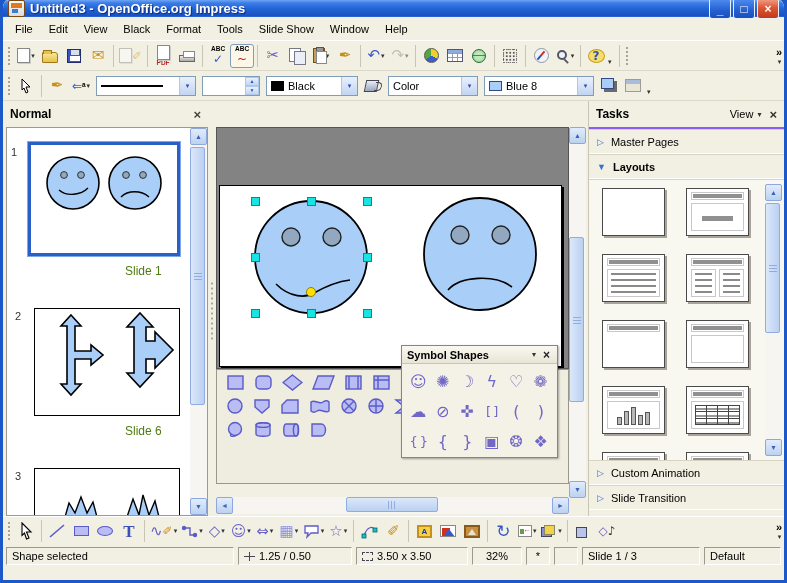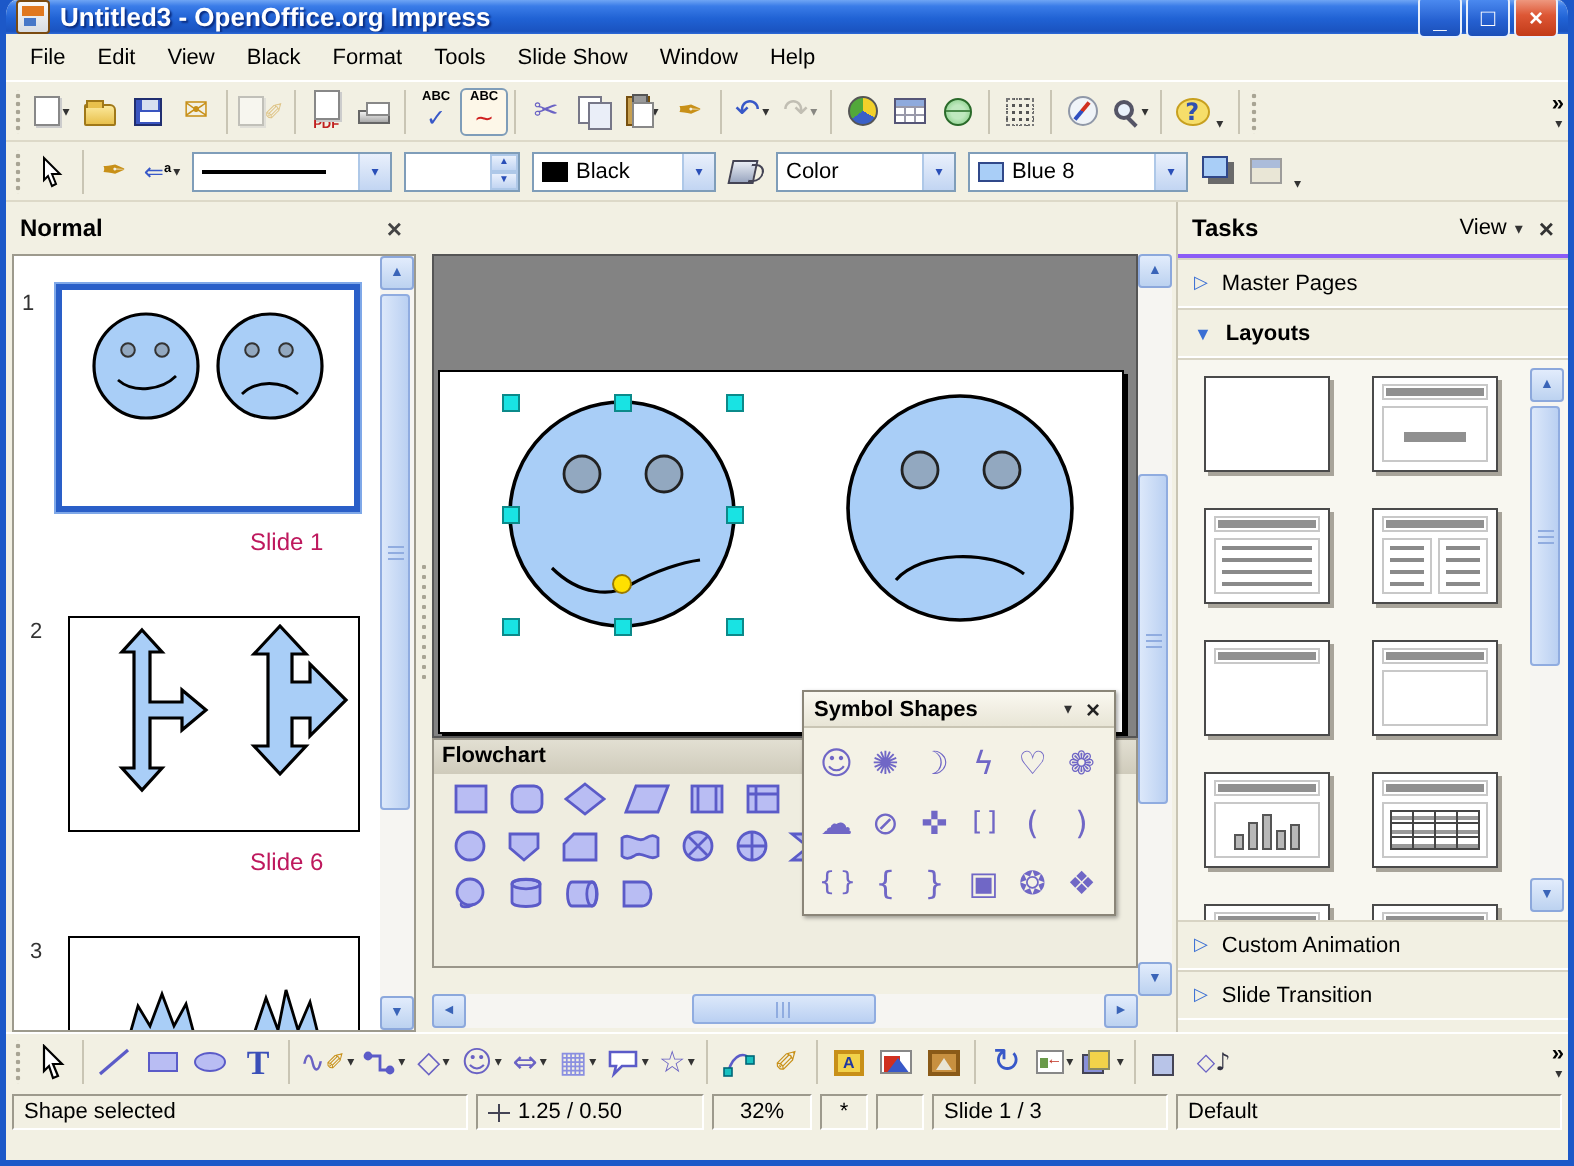--- a/index.html
+++ b/index.html
@@ -73,21 +73,21 @@
   .main{position:relative;height:415px;background:#F2F0E3;}
   
   .slides-panel{position:absolute;left:0;top:0;width:205px;height:415px;}
   .panel-head{height:26px;display:flex;align-items:center;padding:0 7px;font-weight:bold;font-size:12px;}
   .panel-x{margin-left:auto;color:#444;font-weight:bold;font-size:13px;}
   .slides-body{position:absolute;left:3px;right:0;top:26px;bottom:0;background:#fff;border:1px solid #9D9A8D;border-right:1px solid #9D9A8D;overflow:hidden;}
   .thumb{position:absolute;background:#fff;}
   .thumb.sel{border:3px solid #2A5FC8;box-shadow:0 0 0 1px #7FA8E8;}
   .thumb.norm{border:1px solid #000;}
   .slide-num{position:absolute;font-size:11px;color:#333;}
-  .slide-label{position:absolute;font-size:12px;color:#be185d;}
+  .slide-label{position:absolute;font-size:12px;color:#4d7c0f;}
   
   .sb-v,.sb-h{position:absolute;background:#F6F5F2;}
   .sb-btn{position:absolute;width:17px;height:17px;background:linear-gradient(#E2ECFC,#BCD2F0);border:1px solid #8CA8DC;border-radius:2px;color:#3A64B8;font-size:7px;display:flex;align-items:center;justify-content:center;}
   .sb-thumb{position:absolute;background:linear-gradient(90deg,#DCE8FA,#BAD0F2);border:1px solid #90ACE0;border-radius:2px;}
   .sb-thumb.h{background:linear-gradient(#DCE8FA,#BAD0F2);}
   .sb-grip{position:absolute;left:50%;top:50%;transform:translate(-50%,-50%);width:8px;height:8px;background:repeating-linear-gradient(0deg,#90ACE0 0 1px,transparent 1px 3px);}
   .sb-grip.h{width:8px;height:8px;background:repeating-linear-gradient(90deg,#90ACE0 0 1px,transparent 1px 3px);}
   
   .splitter{position:absolute;left:205px;top:0;width:8px;height:415px;background:#F2F0E3;}
   .splitter .dots{position:absolute;left:2px;top:180px;width:4px;height:60px;background:radial-gradient(circle,#A8A494 1px,transparent 1.2px) 0 0/4px 5px;}
@@ -423,21 +423,20 @@
           <div class="handle" style="left:31px;top:67px"></div>
           <div class="handle" style="left:143px;top:67px"></div>
           <div class="handle" style="left:31px;top:123px"></div>
           <div class="handle" style="left:87px;top:123px"></div>
           <div class="handle" style="left:143px;top:123px"></div>
           <div class="handle adj" style="left:86px;top:101px"></div>
         </div>
       </div>
 
       <div class="flowbar">
-        <div class="flowbar-title">Flowchart</div>
         <div class="fc-row">
           <span class="fc">
               <svg width="19" height="17">
                 <rect x="2" y="2" width="15" height="13"></rect>
               </svg>
             </span>
           <span class="fc">
               <svg width="19" height="17">
                 <rect x="2" y="2" width="15" height="13" rx="4"></rect>
               </svg>
@@ -781,20 +780,24 @@
   </div>
 
   <div class="statusbar">
     <div class="scell" style="width:228px">
         <span>Shape selected</span>
       </div>
     <div class="scell" style="width:114px">
         <span class="dashbox cross"></span>
         <span>1.25 / 0.50</span>
       </div>
+    <div class="scell" style="width:112px">
+        <span class="dashbox"></span>
+        <span>3.50 x 3.50</span>
+      </div>
     <div class="scell" style="width:50px;justify-content:center">
         <span>32%</span>
       </div>
     <div class="scell" style="width:24px;justify-content:center">
         <span>*</span>
       </div>
     <div class="scell" style="width:24px">
         <span></span>
       </div>
     <div class="scell" style="width:118px">

